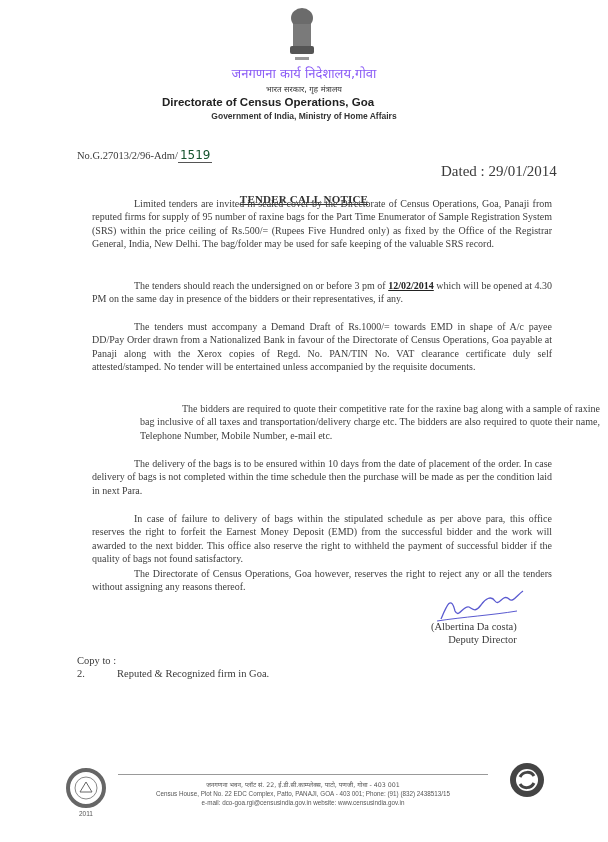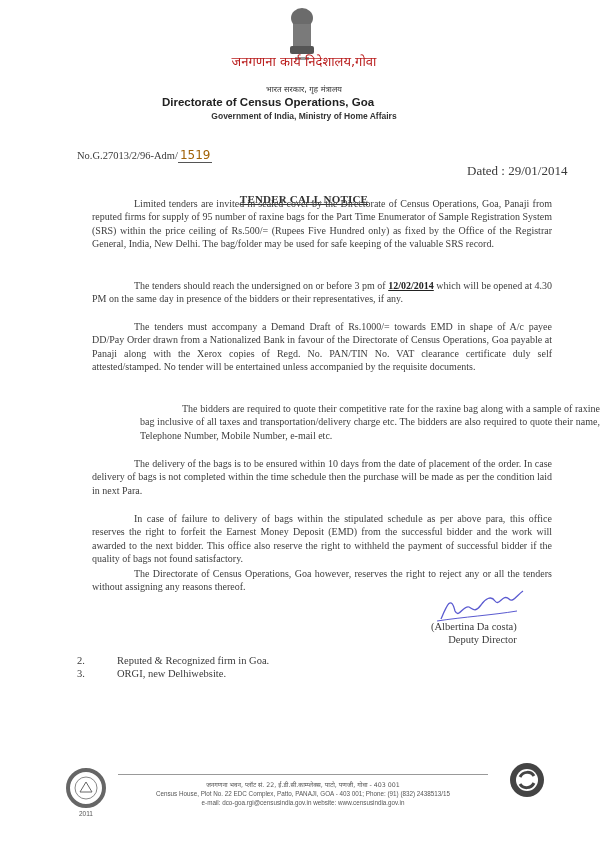--- a/index.html
+++ b/index.html
@@ -1,25 +1,25 @@
 <!DOCTYPE html>
 <html><head>
   <meta charset="utf-8">
   <style>
     html, body { margin: 0; padding: 0; }
     body { width: 608px; height: 842px; background: #ffffff; position: relative; overflow: hidden; font-family: "Liberation Serif", serif; color: #3a3a3a; }
     .abs { position: absolute; }
     .emblem { left: 283px; top: 4px; width: 38px; height: 62px; }
-    .hindi-title { left: 0; width: 608px; top: 52px; text-align: center; font-family: "DejaVu Sans", sans-serif; font-size: 13px; color: #b91c1c; }
+    .hindi-title { left: 0; width: 608px; top: 64px; text-align: center; font-family: "DejaVu Sans", sans-serif; font-size: 13px; color: #8b5cf6; }
     .hindi-sub { left: 0; width: 608px; top: 83px; text-align: center; font-family: "DejaVu Sans", sans-serif; font-size: 8px; color: #333; }
     .org-name { left: 0; width: 536px; top: 96px; text-align: center; font-family: "Liberation Sans", sans-serif; font-size: 11.5px; font-weight: bold; color: #222; }
     .org-sub { left: 0; width: 608px; top: 111px; text-align: center; font-family: "Liberation Sans", sans-serif; font-size: 8.5px; font-weight: bold; color: #333; }
     .ref { left: 77px; top: 148px; font-size: 10.5px; }
-    .ref .hand { font-family: "DejaVu Sans", sans-serif; color: #a16207; font-size: 12px; border-bottom: 1px solid #555; padding: 0 2px; }
-    .date { left: 467px; top: 163px; font-size: 13px; font-family: Liberation Serif, serif; }
+    .ref .hand { font-family: "DejaVu Sans", sans-serif; color: #14532d; font-size: 12px; border-bottom: 1px solid #555; padding: 0 2px; }
+    .date { left: 441px; top: 163px; font-size: 15px; font-family: Liberation Serif, serif; }
     .notice-title { left: 0; width: 608px; top: 193px; text-align: center; font-size: 11px; font-weight: bold; text-decoration: underline; letter-spacing: 0.2px; color: #333; }
     .para { left: 92px; width: 460px; font-size: 10px; line-height: 13.4px; text-align: justify; color: #3d3d3d; }
     .para .indent { display: inline-block; width: 42px; }
     .para b { text-decoration: underline; color: #222; }
     .signature { left: 433px; top: 585px; width: 110px; height: 38px; }
     .signer { left: 431px; top: 620px; font-size: 10.5px; line-height: 13px; text-align: right; }
     .copy { left: 77px; top: 655px; font-size: 10.5px; line-height: 12.5px; }
     .copy .num { display: inline-block; width: 40px; }
     .footer-line { left: 118px; top: 774px; width: 370px; height: 1px; background: #999; }
     .footer-text { left: 118px; top: 780px; width: 370px; text-align: center; font-family: "Liberation Sans", sans-serif; font-size: 6.3px; line-height: 9px; color: #555; }
@@ -59,22 +59,22 @@
 <svg class="abs signature" viewBox="0 0 110 38">
   <path d="M8 34 C14 20, 18 10, 22 26 C26 34, 30 20, 36 22 C40 24, 42 28, 48 20 C52 14, 58 10, 62 16 C66 22, 70 8, 76 14 C80 18, 84 10, 90 6" fill="none" stroke="#5a5ad0" stroke-width="1.3"></path>
   <path d="M4 36 C30 32, 60 30, 84 26" fill="none" stroke="#5a5ad0" stroke-width="1"></path>
 </svg>
 <div class="abs signer">
   <div>(Albertina Da costa)</div>
   <div style="padding-left:14px;">Deputy Director</div>
 </div>
 
 <div class="abs copy">
+  <div>Copy to :</div>
   <div><span class="num">2.</span><span>Reputed &amp; Recognized firm in Goa.</span></div>
-  <div><span class="num">3.</span><span>ORGI, new Delhiwebsite.</span></div>
 </div>
 
 <svg class="abs logo-left" viewBox="0 0 40 40">
   <circle cx="20" cy="20" r="18" fill="none" stroke="#666" stroke-width="4"></circle>
   <circle cx="20" cy="20" r="11" fill="none" stroke="#888" stroke-width="1"></circle>
   <path d="M14 24 L20 14 L26 24 Z" fill="none" stroke="#666" stroke-width="1"></path>
 </svg>
 <div class="abs logo-year">2011</div>
 <div class="abs footer-line"></div>
 <div class="abs footer-text">

